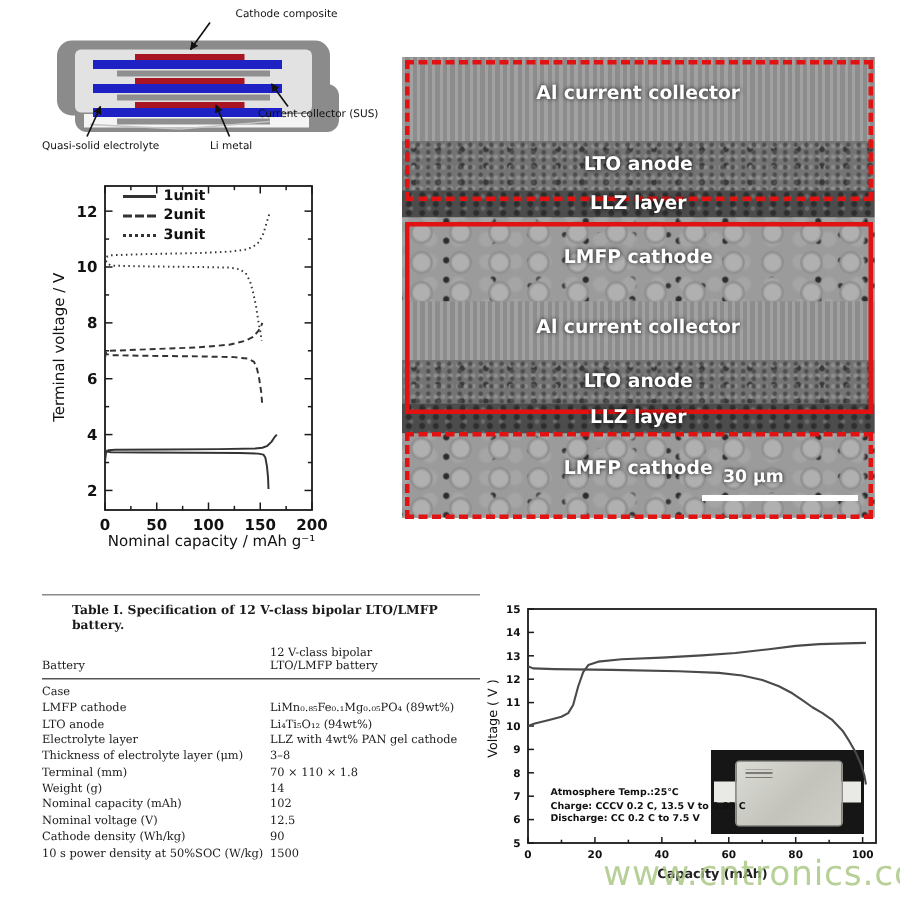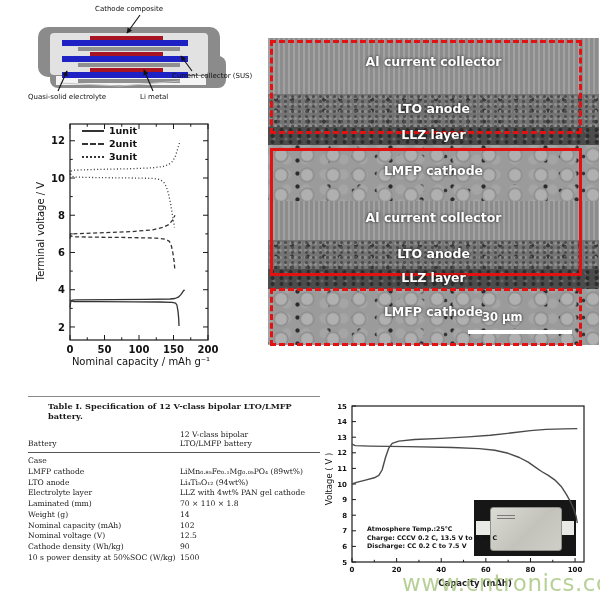--- a/index.html
+++ b/index.html
@@ -10,42 +10,42 @@
   #schematic{position:absolute;left:20px;top:2px;width:240px;height:106px;}
   .case-top{position:absolute;left:18px;top:25px;width:182px;height:50px;background:var(--case,#8b8b8b);border-radius:10px;}
   .case-bot{position:absolute;left:30px;top:54px;width:176px;height:32px;background:var(--case,#8b8b8b);border-radius:8px;}
   .case-inner{position:absolute;left:30px;top:31px;width:158px;height:42px;background:var(--inner,#e2e2e2);border-radius:4px;}
   .elyte-strip{position:absolute;left:36px;top:74px;width:150px;height:9px;background:#f4f4f4;}
   .unit{position:absolute;left:0;width:100%;height:16px;}
   .bar-red{position:absolute;left:70px;top:0;width:73px;height:3.5px;background:var(--cath,#a81422);}
   .bar-blue{position:absolute;left:42px;top:3.8px;width:126px;height:6px;background:var(--coll,#1e22c4);}
   .bar-gray{position:absolute;left:58px;top:10.8px;width:102px;height:4.2px;background:var(--lim,#8f8f8f);}
   .schem-label{position:absolute;font-size:7px;color:#111;white-space:nowrap;}
-  #lbl-cathode{left:75px;top:3px;width:130px;text-align:left;}
+  #lbl-cathode{left:75px;top:3px;width:130px;text-align:right;}
   #lbl-collector{left:152px;top:70px;}
   #lbl-elyte{left:8px;top:91px;}
   #lbl-li{left:120px;top:91px;}
   .schem-arrows{position:absolute;left:0;top:0;z-index:5;}
 
   
   #chart1{position:absolute;left:22px;top:108px;width:238px;height:272px;}
   #chart1 svg{position:absolute;left:0;top:0;}
   .ylab1{position:absolute;left:-52px;top:118px;width:140px;text-align:center;
          transform:rotate(-90deg);font-size:10px;color:#111;}
   .xlab1{position:absolute;left:0;top:248px;width:238px;text-align:center;font-size:10px;color:#111;}
   .legend1{position:absolute;left:60px;top:16px;z-index:4;}
   .leg-row{display:flex;align-items:center;height:13px;}
   .leg-line{width:22px;margin-right:5px;border-top-width:2px;border-top-color:#333;}
   .leg-solid{border-top-style:solid;}
   .leg-dashed{border-top-style:dashed;}
   .leg-dotted{border-top-style:dotted;}
   .leg-txt{font-size:9.5px;font-weight:bold;color:#111;}
 
   
-  #sem{position:absolute;left:268px;top:38px;width:315px;height:307px;background:#888;padding-left:16px;}
+  #sem{position:absolute;left:268px;top:38px;width:315px;height:307px;background:#888;}
   .sem-layer{position:absolute;left:0;width:100%;}
   .tex-smooth{background-color:#979797;background-image:repeating-linear-gradient(90deg,rgba(255,255,255,.10) 0 2px,rgba(0,0,0,.07) 2px 5px);}
   .tex-fine{background-color:#747474;background-image:
      radial-gradient(circle,#4d4d4d 1px,transparent 2px),
      radial-gradient(circle,#8e8e8e 1px,transparent 2px),
      radial-gradient(circle,#383838 1.5px,transparent 2.5px);
      background-size:7px 5px,5px 7px,16px 11px;}
   .tex-dark{background-color:#4c4c4c;background-image:
      radial-gradient(circle,#2d2d2d 1.5px,transparent 2.5px),
      radial-gradient(circle,#6a6a6a 1px,transparent 2px);
@@ -269,21 +269,25 @@
         </div>
         <div class="trow">
           <div class="tcell c0">LTO anode</div>
           <div class="tcell c1">Li₄Ti₅O₁₂ (94wt%)</div>
         </div>
         <div class="trow">
           <div class="tcell c0">Electrolyte layer</div>
           <div class="tcell c1">LLZ with 4wt% PAN gel cathode</div>
         </div>
         <div class="trow">
-          <div class="tcell c0">Laminated (mm)</div>
+          <div class="tcell c0">Thickness of electrolyte layer (μm)</div>
+          <div class="tcell c1">3–8</div>
+        </div>
+        <div class="trow">
+          <div class="tcell c0">Terminal (mm)</div>
           <div class="tcell c1">70 × 110 × 1.8</div>
         </div>
         <div class="trow">
           <div class="tcell c0">Weight (g)</div>
           <div class="tcell c1">14</div>
         </div>
         <div class="trow">
           <div class="tcell c0">Nominal capacity (mAh)</div>
           <div class="tcell c1">102</div>
         </div>

